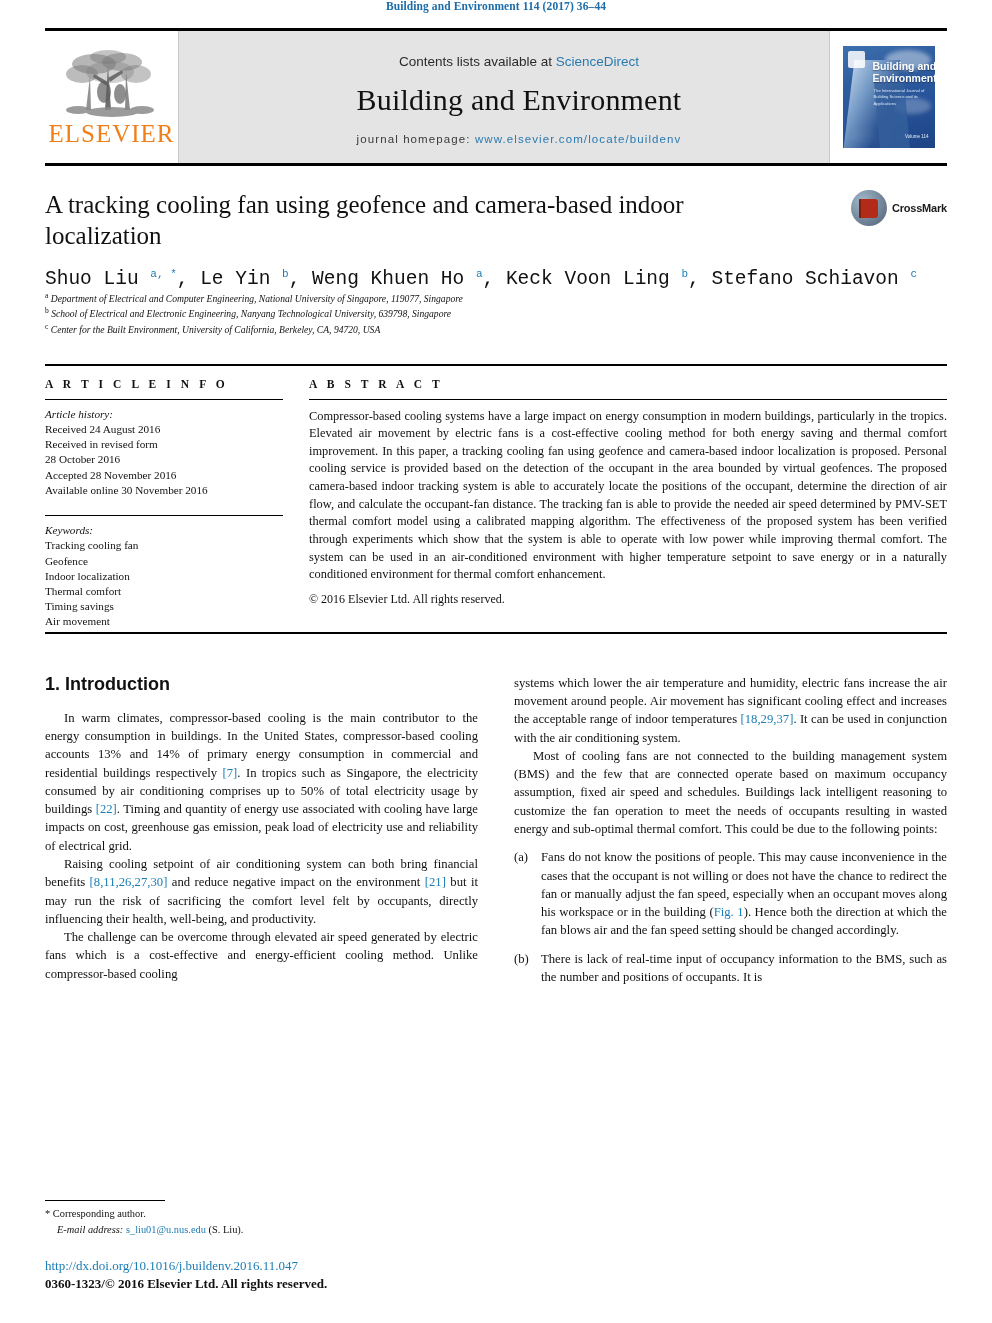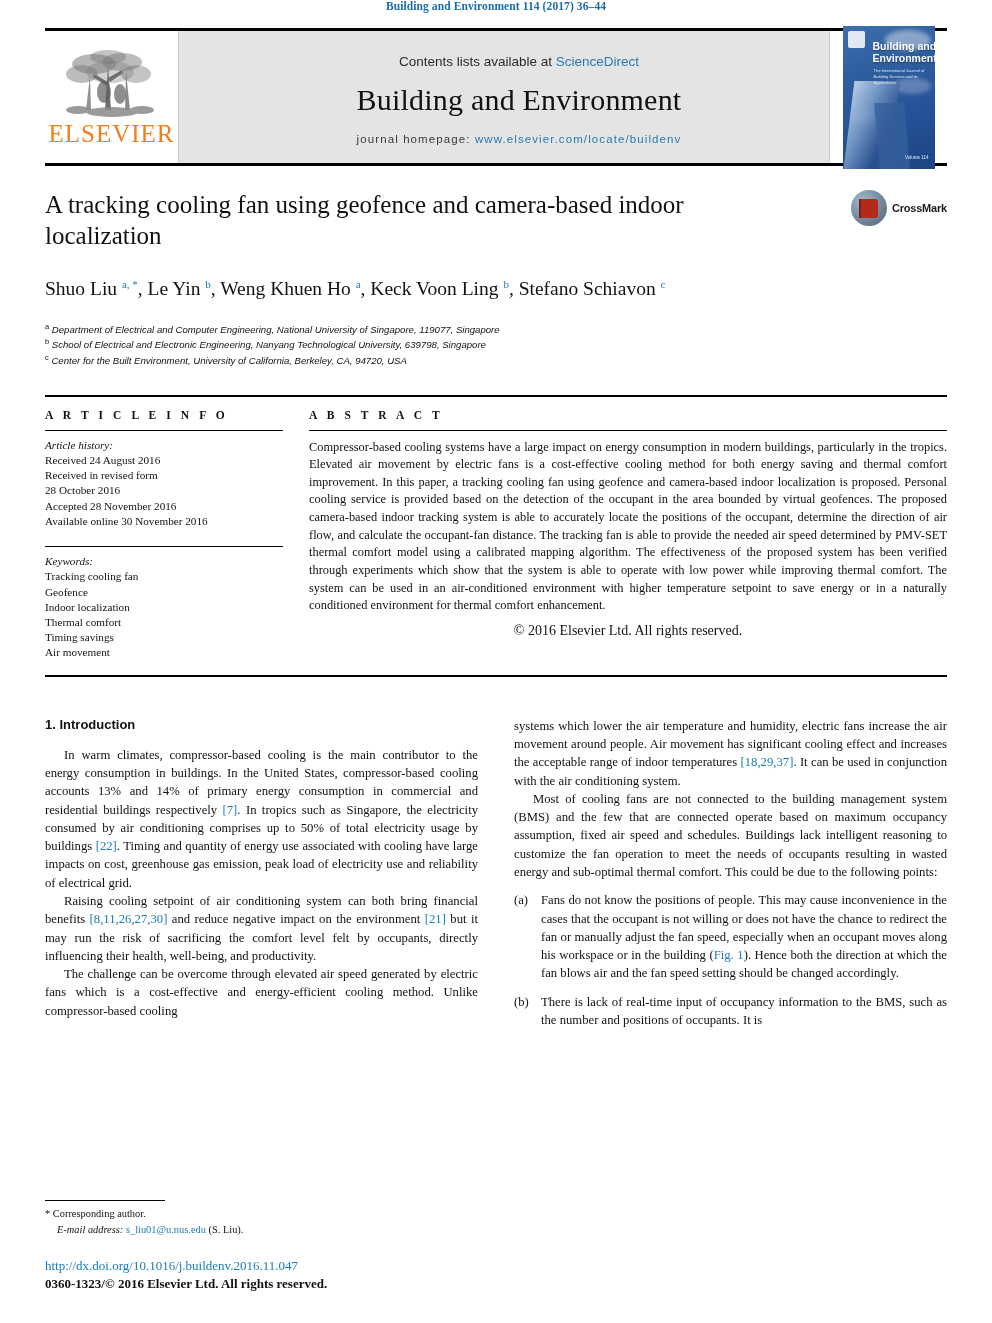--- a/index.html
+++ b/index.html
@@ -99,21 +99,21 @@
     flex: 0 0 118px;
     background: #ffffff;
     display: flex;
     align-items: center;
     justify-content: center;
     border-left: 1px solid #c9c9c9;
     box-sizing: border-box;
   }
   .cover-img {
     width: 92px;
-    height: 143px;
+    height: 102px;
     position: relative;
     overflow: hidden;
     background: linear-gradient(160deg,#3d6fae 0%,#2f5e9e 30%,#27539a 60%,#1d4484 100%);
   }
   .cover-img .cloud {
     position: absolute;
     background: rgba(255,255,255,.42);
     border-radius: 50%;
     filter: blur(2px);
   }
@@ -207,43 +207,43 @@
   .crossmark-label {
     font-family: "Liberation Sans", sans-serif;
     font-size: 11px;
     font-weight: bold;
     color: #1b1b1b;
     letter-spacing: -.2px;
   }
 
   
   .authors {
-    font-family: Liberation Serif, serif;
+    font-family: Liberation Mono, monospace;
     font-size: 19.5px;
     color: #111;
-    margin-top: 26px;
+    margin-top: 16px;
     line-height: 1.25;
   }
   .authors sup { color: #1b7cb5; font-size: 11px; }
   .affiliations {
-    margin-top: 21px;
-    font-family: Liberation Sans, sans-serif;
+    margin-top: 0;
+    font-family: Liberation Serif, serif;
     font-style: italic;
     font-size: 9.6px;
     line-height: 1.45;
     color: #111;
   }
   .affiliations sup { font-style: normal; font-size: 7.5px; }
 
   
   .info-abstract {
     margin-top: 27px;
     border-top: 2.5px solid #000;
     border-bottom: 2.5px solid #000;
-    padding: 12px 0 14px 0;
+    padding: 12px 0 2px 0;
     display: flex;
     gap: 26px;
   }
   .colhead {
     font-family: "Liberation Serif", serif;
     font-weight: bold;
     font-size: 11.5px;
     letter-spacing: 3.6px;
     color: #111;
     margin-bottom: 9px;
@@ -264,42 +264,42 @@
   .abstract-col { flex: 1 1 auto; }
   .abstract-rule { border-top: 1.3px solid #000; margin: 0 0 8px 0; }
   .abstract-text {
     font-family: "Liberation Serif", serif;
     font-size: 12.4px;
     line-height: 1.42;
     text-align: justify;
     color: #111;
   }
   .copyright-line {
-    text-align: center;
-    font-family: "Liberation Serif", serif;
-    font-size: 14px;
+    text-align: left;
+    font-family: "Liberation Serif", serif;
+    font-size: 12px;
     margin-top: 8px;
     color: #111;
   }
 
   
   .body-cols {
     margin-top: 40px;
     display: flex;
     gap: 36px;
   }
   .bodycol {
     width: 433px;
     flex: 0 0 433px;
     position: relative;
   }
   .sec-head {
     font-family: "Liberation Sans", sans-serif;
     font-weight: bold;
-    font-size: 13px;
+    font-size: 18px;
     color: #111;
     margin: 0 0 14px 0;
   }
   .para {
     font-family: "Liberation Serif", serif;
     font-size: 12.7px;
     line-height: 1.44;
     text-align: justify;
     text-indent: 19px;
     margin: 0;

